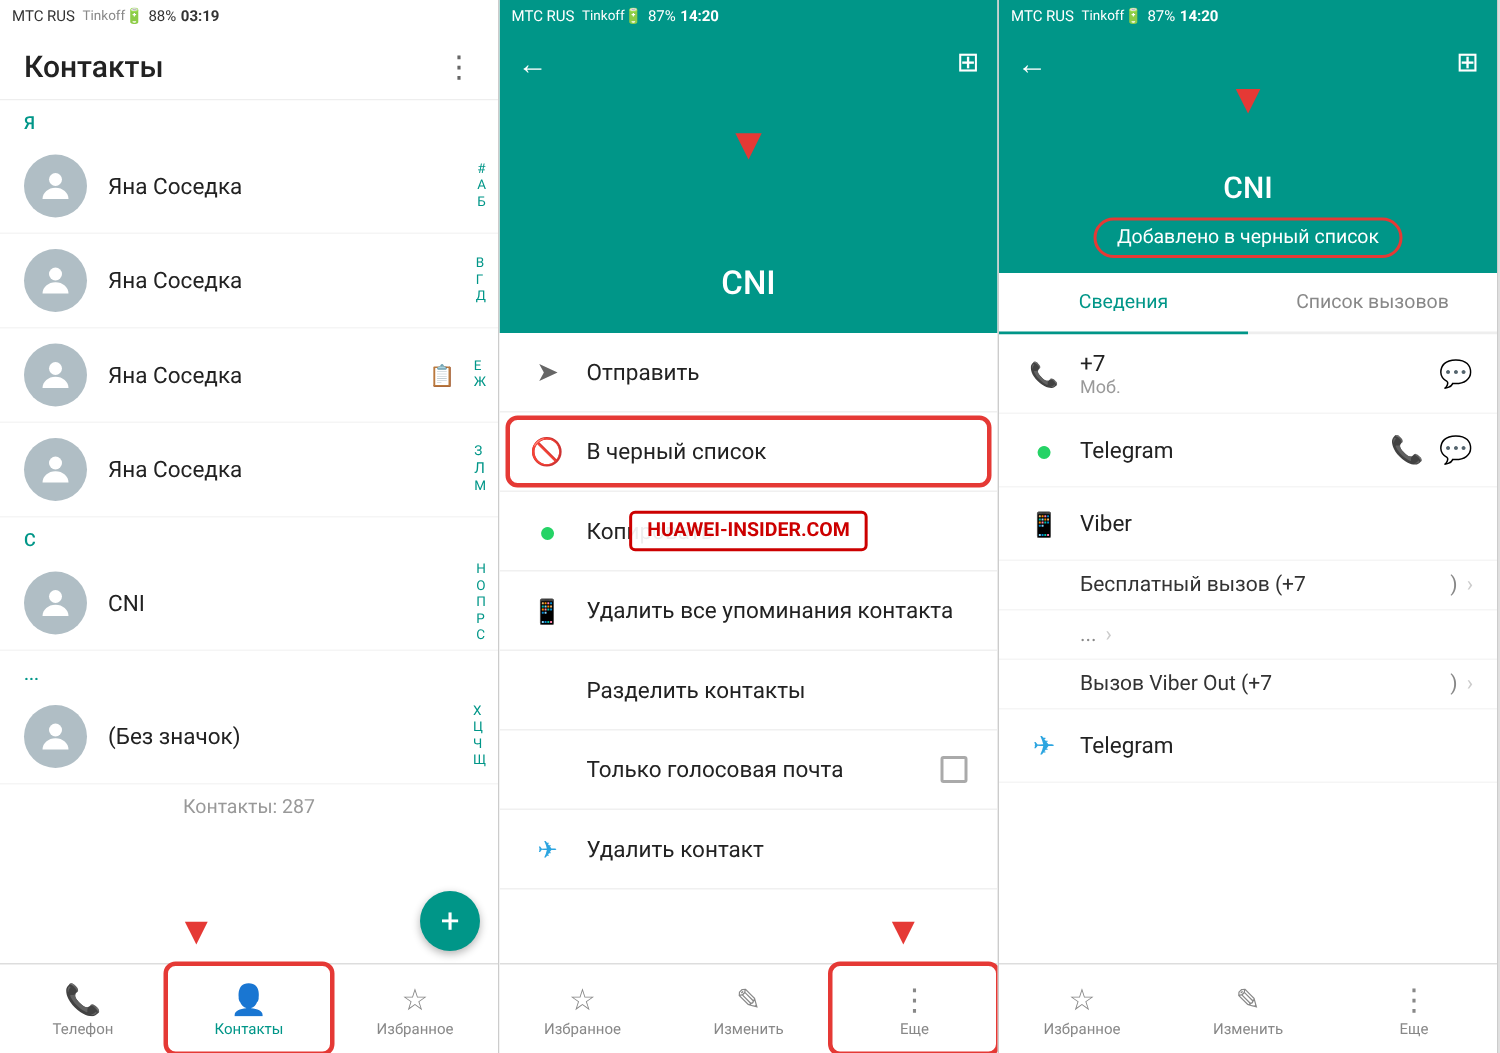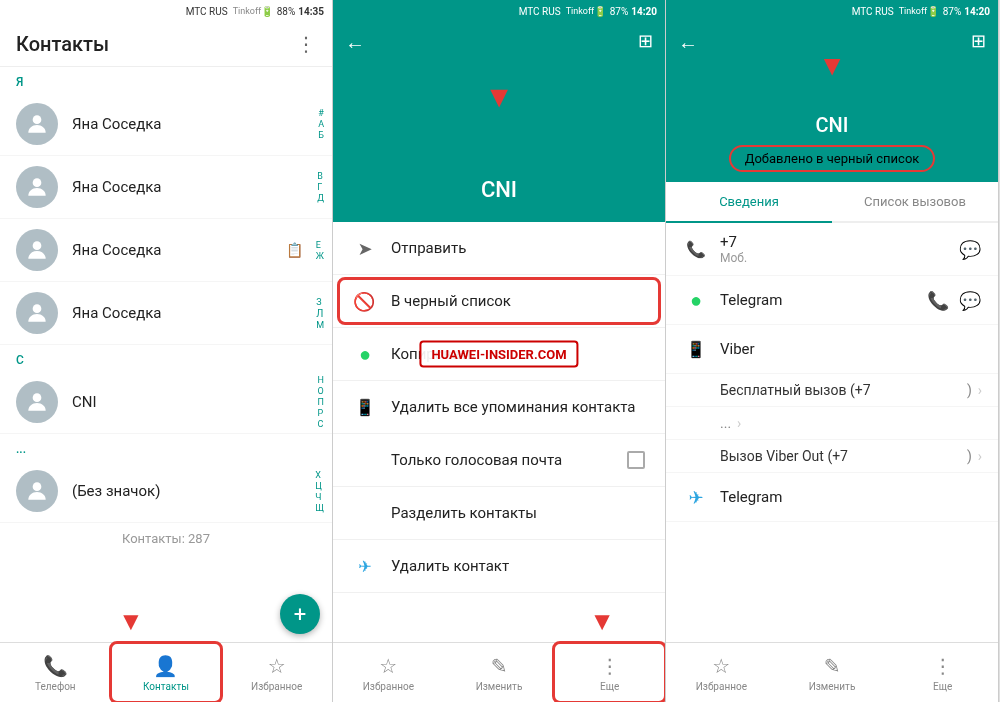--- a/index.html
+++ b/index.html
@@ -24,21 +24,21 @@
       overflow: hidden;
       position: relative;
     }
 
     
     .status-bar {
       height: 22px;
       background: #fff;
       display: flex;
       align-items: center;
-      justify-content: flex-end;
+      justify-content: flex-start;
       padding: 0 8px;
       font-size: 10px;
       color: #333;
       flex-shrink: 0;
     }
     .status-bar.teal { background: #009688; color: #fff; }
     .status-bar-left { display: flex; align-items: center; gap: 3px; }
     .status-bar-right { display: flex; align-items: center; gap: 3px; }
 
     
@@ -223,21 +223,21 @@
       align-items: center;
       justify-content: flex-end;
       padding-bottom: 10px;
       flex-shrink: 0;
       position: relative;
     }
     .blacklist-badge {
       border: 2px solid #e53935;
       border-radius: 16px;
       padding: 4px 14px;
-      color: #000000;
+      color: #ffffff;
       font-size: 13px;
       margin-top: 8px;
       display: inline-block;
     }
     .info-tabs {
       display: flex;
       border-bottom: 2px solid #eee;
       background: #fff;
       flex-shrink: 0;
     }
@@ -317,21 +317,21 @@
 <div class="phone-panel">
 
   <div class="status-bar">
     <div class="status-bar-left">
       <span>МТС RUS</span>
       <span style="font-size:9px;color:#888;margin-left:2px;">Tinkoff</span>
     </div>
     <div class="status-bar-right">
       <span>🔋</span>
       <span>88%</span>
-      <span style="font-weight:bold;">14:35</span>
+      <span style="font-weight:bold;">03:19</span>
     </div>
   </div>
 
   <div class="panel1-header">
     <span class="panel1-header-title">Контакты</span>
     <span style="font-size:20px;color:#666;">⋮</span>
   </div>
 
   <div class="contacts-list">
     <div class="section-label">Я</div>
@@ -499,27 +499,27 @@
       <div class="huawei-watermark" style="left:50%;top:50%;transform:translate(-50%,-50%);">HUAWEI-INSIDER.COM</div>
     </div>
 
     <div class="menu-item">
       <div class="menu-item-icon" style="color:#7c5cbc;font-size:16px;">📱</div>
       <span class="menu-item-text">Удалить все упоминания контакта</span>
     </div>
 
     <div class="menu-item">
       <div class="menu-item-icon"></div>
+      <span class="menu-item-text">Разделить контакты</span>
+    </div>
+
+    <div class="menu-item">
+      <div class="menu-item-icon"></div>
       <span class="menu-item-text">Только голосовая почта</span>
       <div class="menu-item-checkbox"></div>
-    </div>
-
-    <div class="menu-item">
-      <div class="menu-item-icon"></div>
-      <span class="menu-item-text">Разделить контакты</span>
     </div>
 
 
     <div class="menu-item">
       <div class="menu-item-icon" style="color:#2ca5e0;font-size:16px;">✈</div>
       <span class="menu-item-text">Удалить контакт</span>
     </div>
   </div>
 
   <div style="position:absolute;bottom:68px;right:50px;display:flex;flex-direction:column;align-items:center;">

